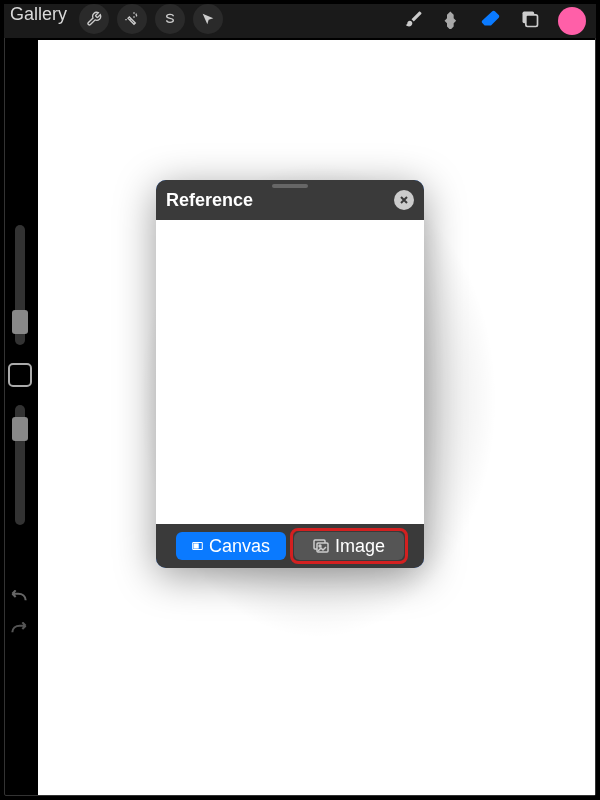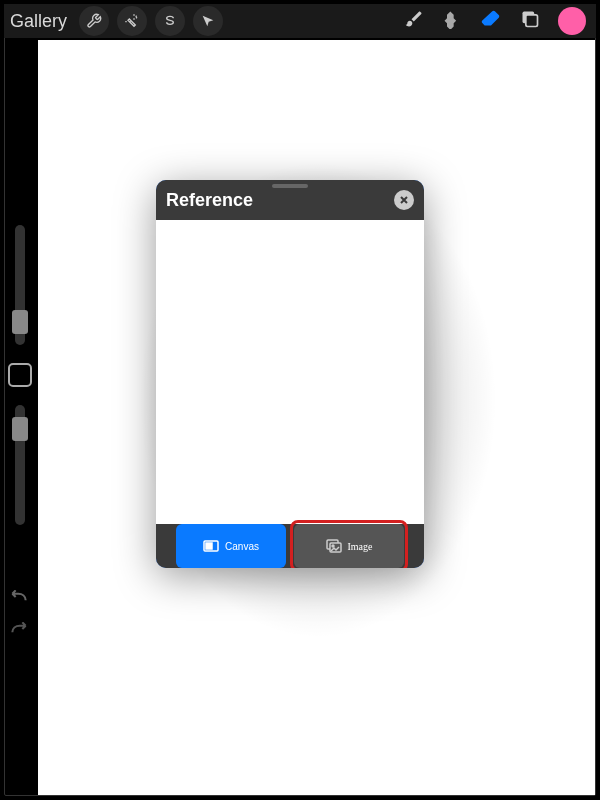--- a/index.html
+++ b/index.html
@@ -18,21 +18,20 @@
       border-radius: 2px;
     }
     .toolbar {
       position: absolute;
       top: 4px;
       left: 4px;
       right: 4px;
       height: 34px;
       background: #1a1a1a;
       display: flex;
-      align-items: center;
       padding: 0 6px;
       gap: 8px;
     }
     .gallery-label {
       color: #d9d9d9;
       font-size: 18px;
       font-weight: 400;
       margin-right: 4px;
     }
     .tool-btn {
@@ -171,40 +170,39 @@
     .panel-footer {
       height: 44px;
       background: #3a3a3a;
       display: flex;
       align-items: center;
       justify-content: center;
       gap: 8px;
       padding: 0 8px;
     }
     .footer-btn {
-      height: 44px;
+      height: 28px;
       border-radius: 6px;
       display: flex;
       align-items: center;
       justify-content: center;
       gap: 6px;
-      font-size: 10px;
+      font-size: 18px;
       color: #fff;
       padding: 0 16px;
       text-align: right;
     }
     .footer-btn.canvas-btn {
       background: #0a7aff;
       width: 110px;
     }
     .footer-btn.image-btn {
       background: #555;
       width: 110px;
       position: relative;
-      font-family: Liberation Serif, serif;
     }
     .highlight-box {
       position: absolute;
       border: 3px solid #d32020;
       border-radius: 8px;
       inset: -4px;
       pointer-events: none;
     }
   </style>
 </head>

